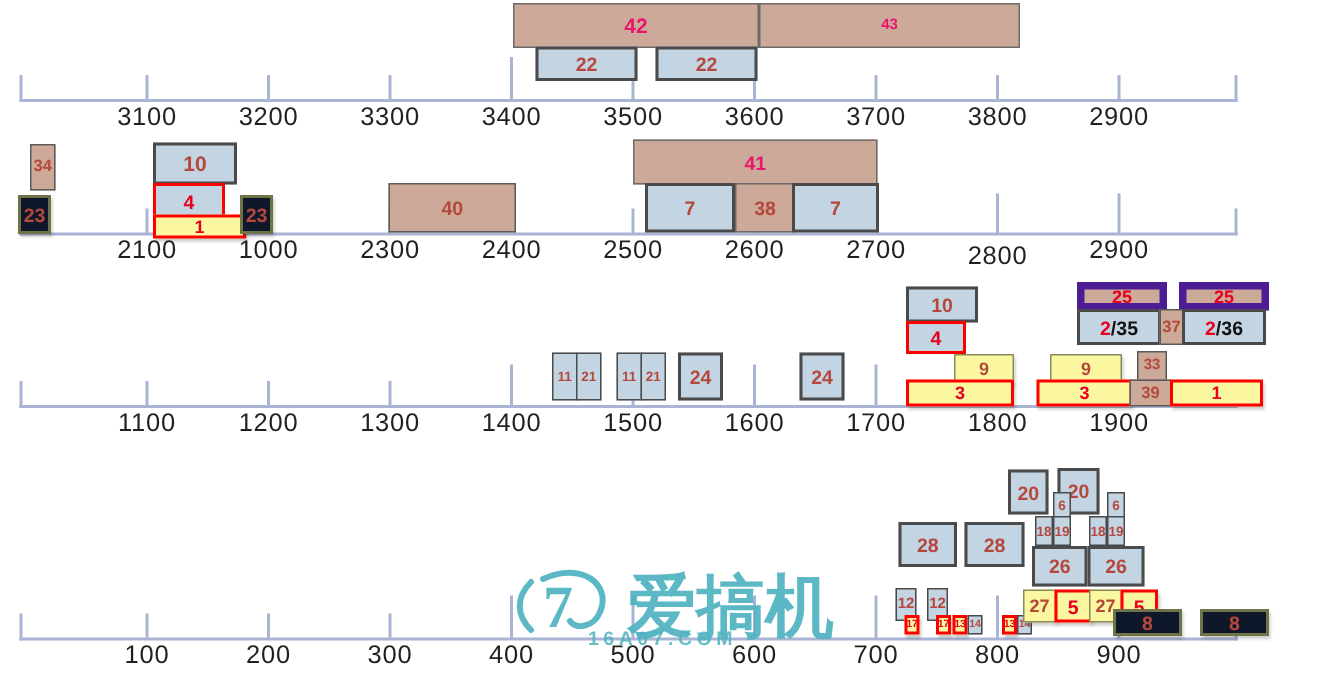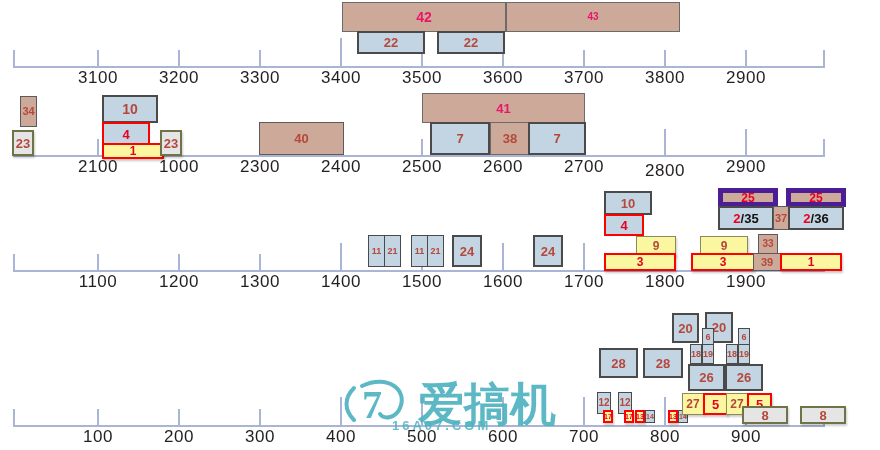--- a/index.html
+++ b/index.html
@@ -85,21 +85,21 @@
     box-shadow:1px 2px 2px rgba(0,0,0,.22);
   }
   
   .t-yellow{
     background:#fbf7a0;
     border:1px solid #8a8a5a;
     color:#b5483c;
     box-shadow:1px 2px 2px rgba(0,0,0,.2);
   }
   .t-yellow-olive{
-    background:#e5e5e5;
+    background:#0f172a;
     border:2px solid #6f7348;
     color:#b5483c;
     box-shadow:1px 2px 2px rgba(0,0,0,.2);
   }
   .t-tan-red{
     background:#cda999;
     border:5px solid #4c1d95;
     color:#e8001e;
   }
   .t-tan-dark{

